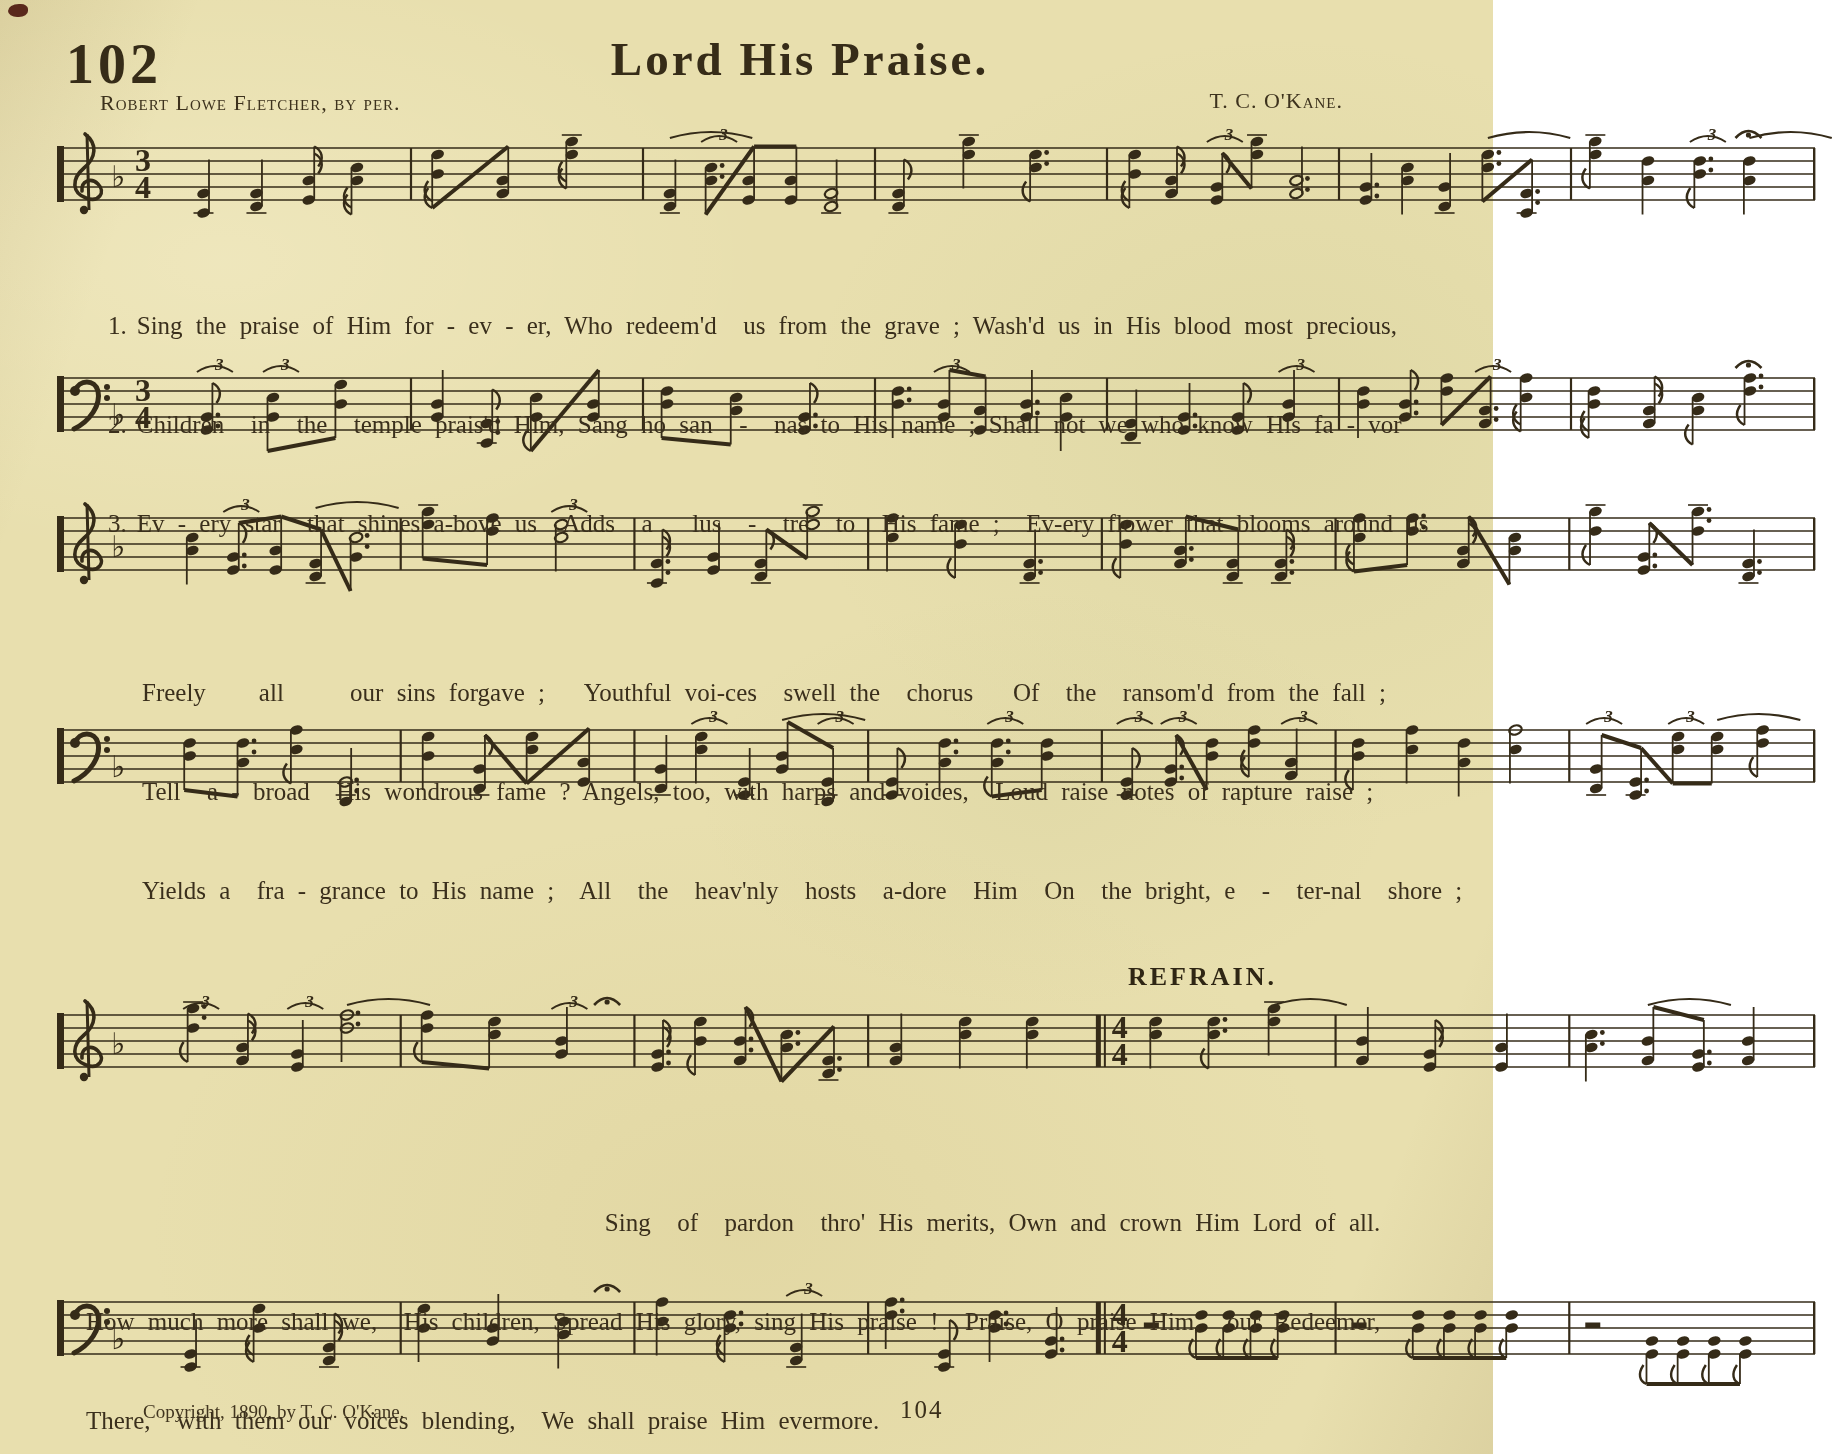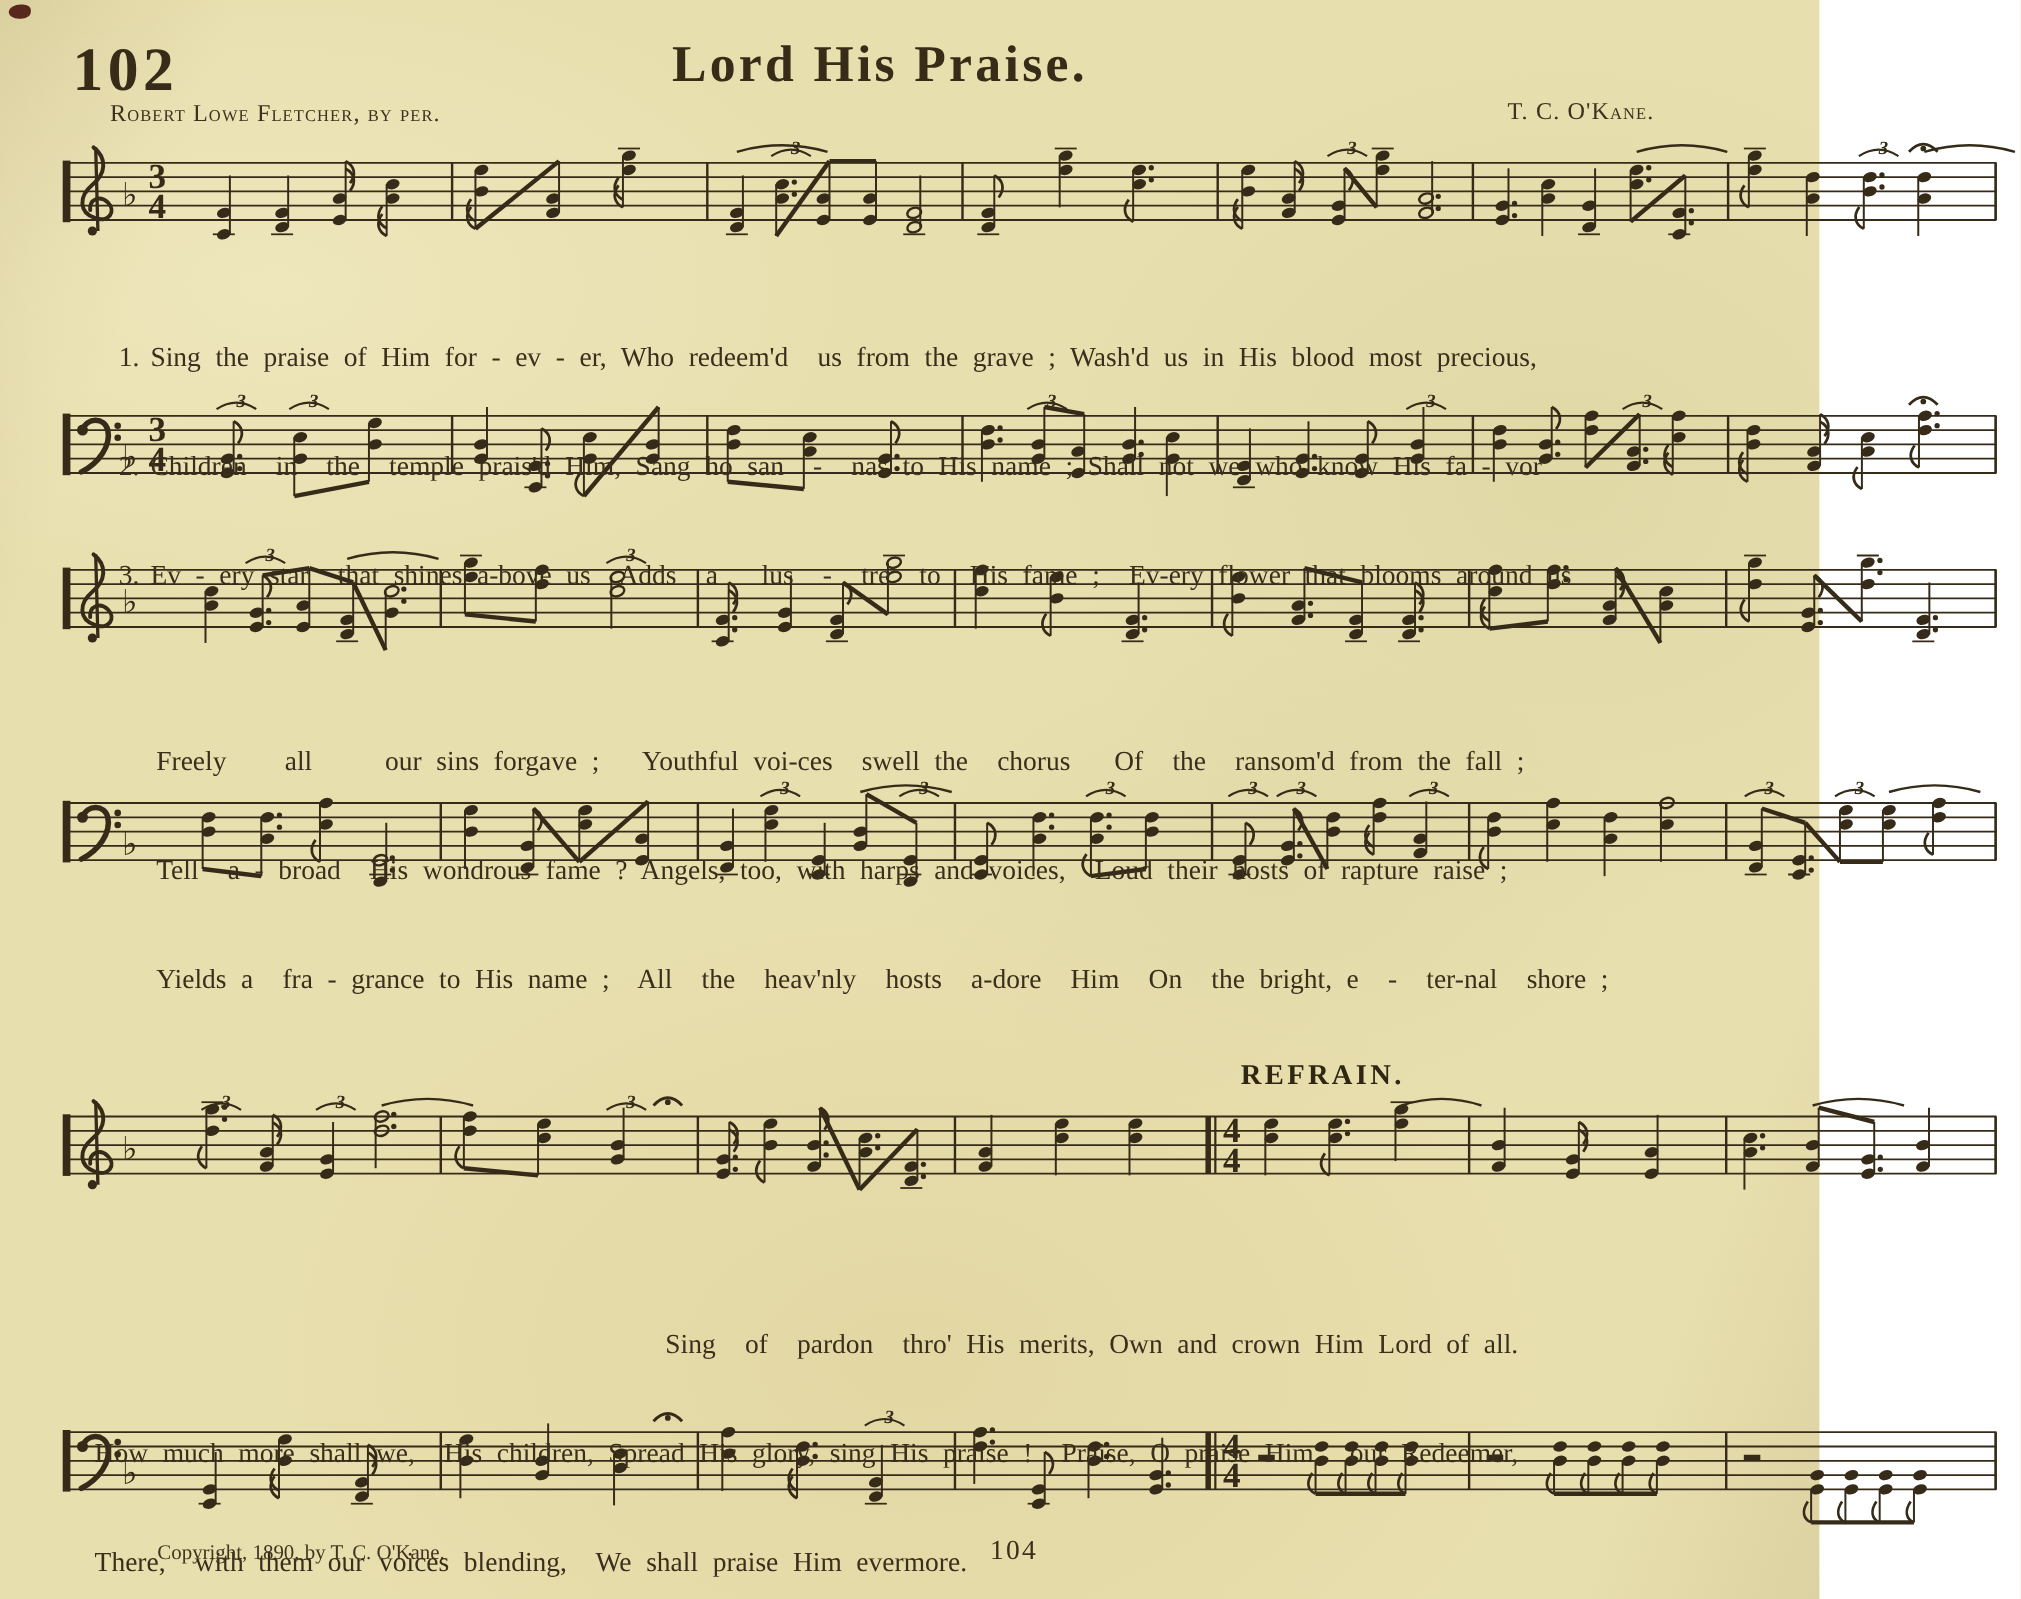--- a/index.html
+++ b/index.html
@@ -1,18 +1,18 @@
 <!DOCTYPE html>
 <html><head>
 <meta charset="utf-8">
 <style>
   html,body{margin:0;padding:0;}
   body{width:1837px;height:1454px;overflow:hidden;}
   .page{
-    position:relative;width:1654px;height:1454px;
+    position:relative;width:1493px;height:1454px;
     font-family:"Liberation Serif","DejaVu Serif",serif;
     color:#362c18;
     background-color:#e8dfae;
     background-image:
       radial-gradient(ellipse 900px 500px at 15% 18%, rgba(255,250,225,0.28), transparent 60%),
       radial-gradient(ellipse 750px 620px at 86% 30%, rgba(148,160,92,0.10), transparent 65%),
       radial-gradient(ellipse 1000px 700px at 50% 85%, rgba(190,170,100,0.14), transparent 60%),
       radial-gradient(ellipse 500px 300px at 70% 55%, rgba(150,158,96,0.08), transparent 70%),
       linear-gradient(110deg, rgba(120,95,45,0.12), rgba(0,0,0,0) 10%, rgba(0,0,0,0) 90%, rgba(120,95,45,0.10));
     text-decoration: underline;
@@ -997,21 +997,21 @@
     </div>
 
   <div class="verses v-top">
     <div><span class="vnum">1.</span><span>Sing the praise of Him for - ev - er, Who redeem'd  us from the grave ; Wash'd us in His blood most precious,</span></div>
     <div><span class="vnum">2.</span><span>Children  in  the  temple prais'd Him, Sang ho san  -  nas to His name ; Shall not we who know His fa - vor</span></div>
     <div><span class="vnum">3.</span><span>Ev - ery star  that shines a-bove us  Adds  a   lus  -  tre  to  His fame ;  Ev-ery flower that blooms around us</span></div>
   </div>
 
   <div class="verses v-mid">
     <div>Freely    all     our sins forgave ;   Youthful voi-ces  swell the  chorus   Of  the  ransom'd from the fall ;</div>
-    <div>Tell  a - broad  His wondrous fame ? Angels, too, with harps and voices,  Loud their hosts of rapture raise ;</div>
+    <div>Tell  a - broad  His wondrous fame ? Angels, too, with harps and voices,  Loud raise notes of rapture raise ;</div>
     <div>Yields a  fra - grance to His name ;  All  the  heav'nly  hosts  a-dore  Him  On  the bright, e  -  ter-nal  shore ;</div>
   </div>
 
   <div class="refrain-label">REFRAIN.</div>
 
   <div class="verses v-ref">
     <div class="indent">Sing  of  pardon  thro' His merits, Own and crown Him Lord of all.</div>
     <div>How much more shall we,  His children, Spread His glory, sing His praise !  Praise, O praise Him,  our Redeemer,</div>
     <div>There,  with them our voices blending,  We shall praise Him evermore.</div>
   </div>

